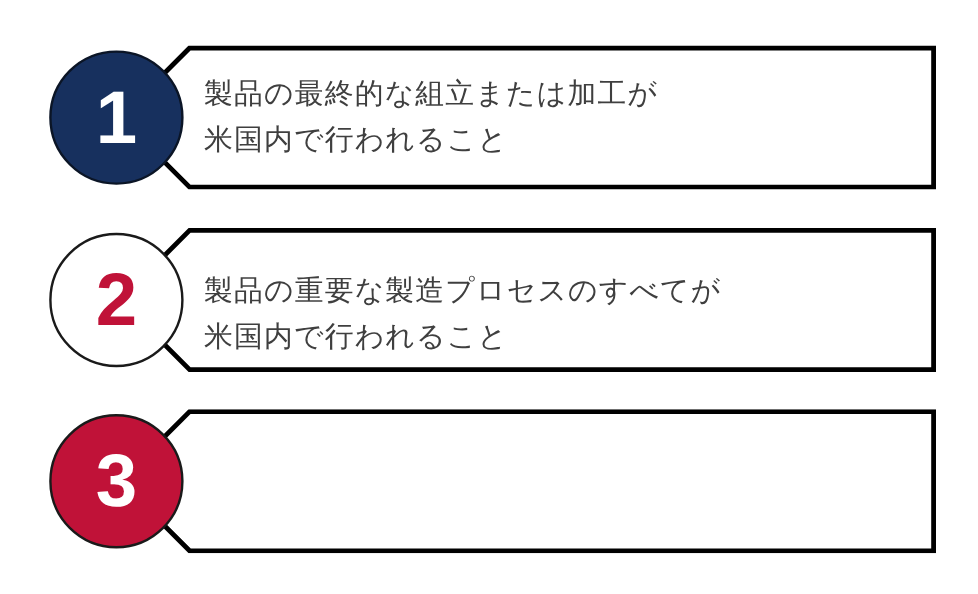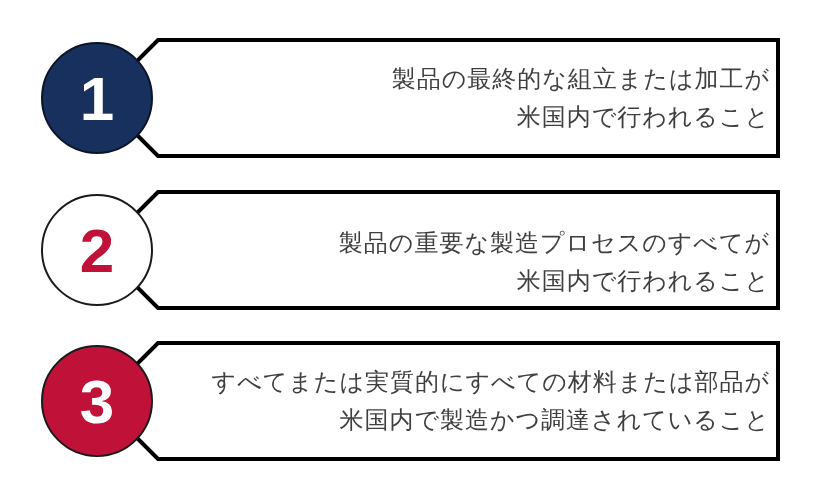--- a/index.html
+++ b/index.html
@@ -31,21 +31,21 @@
     stroke-width: 4;
     stroke-linejoin: miter;
   }
   .ribbon-text {
     position: absolute;
     left: 170px;
     width: 600px;
     height: 108px;
     display: flex;
     flex-direction: column;
-    align-items: flex-end;
+    align-items: flex-start;
     justify-content: center;
     text-align: center;
     color: var(--text, #3F3F3F);
     font-size: 24px;
     line-height: 38px;
     letter-spacing: 1px;
     white-space: nowrap;
   }
   .ribbon-text.row-0 { top: 44px; }
   .ribbon-text.row-1 { top: 208px; }
@@ -105,21 +105,17 @@
     <div>製品の重要な製造プロセスのすべてが</div>
     <div>米国内で行われること</div>
   </div>
   <div class="step-circle white-outlined row-1">
     <span>2</span>
   </div>
 
   <svg class="banner-svg row-2" viewBox="0 0 815 120" xmlns="http://www.w3.org/2000/svg">
     <polygon class="banner-shape" points="100,60 158,2 778,2 778,118 158,118"></polygon>
   </svg>
-  <div class="ribbon-text row-2">
-    <div>すべてまたは実質的にすべての材料または部品が</div>
-    <div>米国内で製造かつ調達されていること</div>
-  </div>
   <div class="step-circle crimson-filled row-2">
     <span>3</span>
   </div>
 
 </div>
 
 </body></html>

